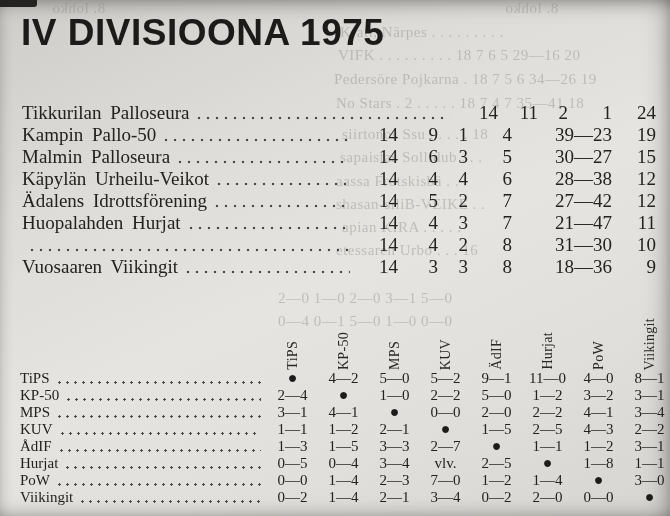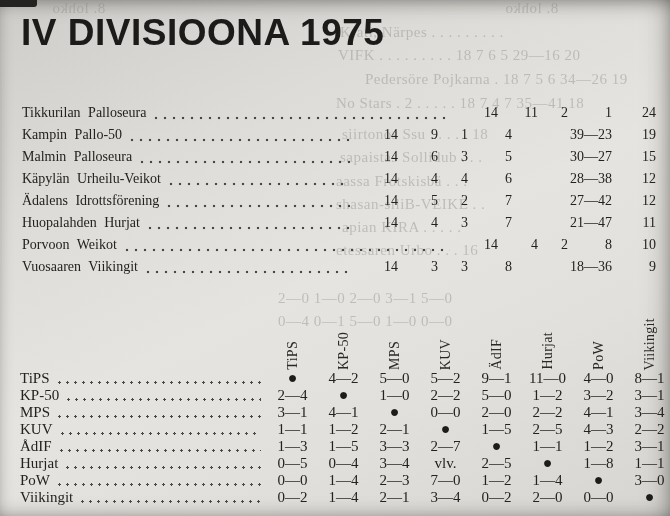--- a/index.html
+++ b/index.html
@@ -12,37 +12,37 @@
                inset 10px 0 18px -16px rgba(70,68,64,.35);
     font-family:"Liberation Serif",serif;color:#242220;
   }
   .corner-mark{position:absolute;left:0;top:0;width:37px;height:7px;background:#232221;border-radius:0 0 3px 0;}
   
   .bleed span{position:absolute;white-space:nowrap;color:#8d8982;opacity:.42;filter:blur(.4px);font-size:15px;letter-spacing:.5px;}
   .bl0{left:52px;top:0;font-size:12px;transform:scaleX(-1);opacity:.35;}
   .bl1{left:505px;top:0;font-size:13px;transform:scaleX(-1);}
   .bl2{left:340px;top:24px;}
   .bl3{left:338px;top:47px;text-align:right;}
-  .bl4{left:334px;top:71px;margin-left:31px;}
+  .bl4{left:334px;top:71px;}
   .bl5{left:336px;top:95px;text-align:center;}
   .bl6{left:342px;top:126px;}
   .bl7{left:340px;top:149px;}
   .bl8{left:336px;top:173px;}
   .bl9{left:336px;top:196px;}
   .bl10{left:342px;top:219px;}
   .bl11{left:336px;top:242px;}
   .bl12{left:278px;top:290px;font-size:13px;opacity:.3;}
   .bl13{left:278px;top:307px;font-size:13px;opacity:.3;margin-top:6px;}
   
   .title{position:absolute;left:21px;top:12px;font-family:Liberation Sans, sans-serif;
          font-weight:bold;font-size:37px;letter-spacing:.5px;color:#1c1b1a;}
   .subtitle{position:absolute;left:22px;top:70px;font-weight:bold;font-size:19px;color:#222;}
   
   .standings{position:absolute;left:22px;right:14px;top:102px;}
-  .s-row{display:flex;align-items:flex-start;height:22px;font-size:14px;line-height:22px;}
+  .s-row{display:flex;align-items:flex-start;height:22px;font-size:19px;line-height:22px;}
   .team{white-space:nowrap;word-spacing:4px;}
   .leader{flex:1 1 auto;align-self:flex-end;height:4px;margin:0 8px 4px 8px;
           background-image:radial-gradient(circle at 2px 2px,#4a4744 1.3px,transparent 1.6px);
           background-size:9px 4px;background-repeat:repeat-x;}
   .num{text-align:right;flex:0 0 auto;}
   .c-g{width:40px;}.c-w{width:40px;}.c-d{width:30px;}.c-l{width:44px;}.c-gl{width:100px;}.c-p{width:44px;}
   
   .m-grid{position:absolute;left:20px;top:296px;display:grid;
           grid-template-columns:247px repeat(8,51px);font-size:15px;}
   .contents{display:contents;}
@@ -145,26 +145,26 @@
         <span class="leader"></span>
         <span class="num c-g">14</span>
         <span class="num c-w">4</span>
         <span class="num c-d">3</span>
         <span class="num c-l">7</span>
         <span class="num c-gl">21—47</span>
         <span class="num c-p">11</span>
       </div>
 
       <div class="s-row">
-        <span class="team">Porvoon Weikot</span>
         <span class="leader"></span>
         <span class="num c-g">14</span>
         <span class="num c-w">4</span>
         <span class="num c-d">2</span>
         <span class="num c-l">8</span>
+        <span class="num c-gl">31—30</span>
         <span class="num c-p">10</span>
       </div>
 
       <div class="s-row">
         <span class="team">Vuosaaren Viikingit</span>
         <span class="leader"></span>
         <span class="num c-g">14</span>
         <span class="num c-w">3</span>
         <span class="num c-d">3</span>
         <span class="num c-l">8</span>

